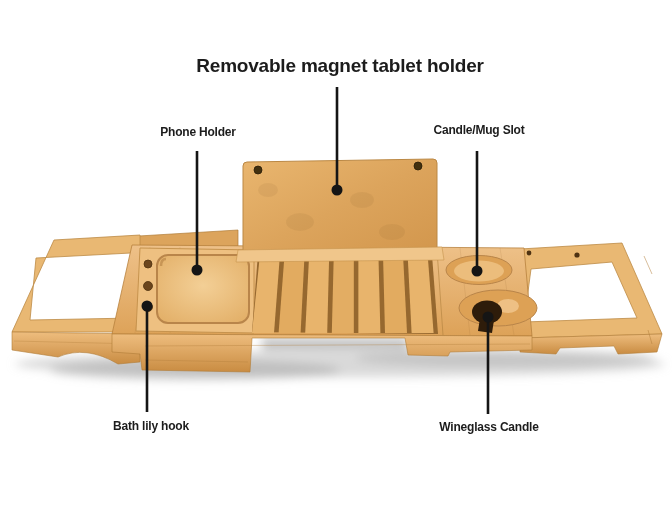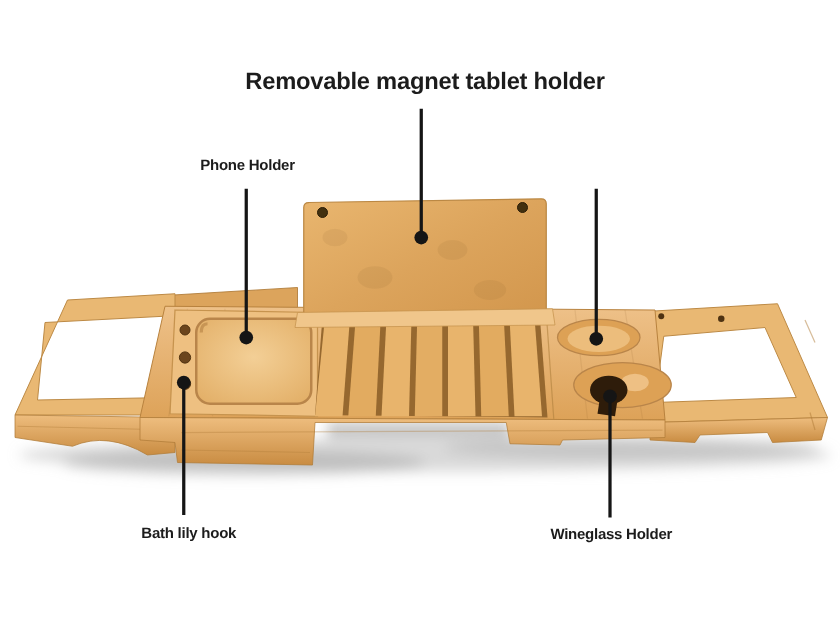--- a/index.html
+++ b/index.html
@@ -146,18 +146,19 @@
       <circle cx="477" cy="271" r="5.5"></circle>
       <circle cx="147" cy="306" r="5.5"></circle>
       <circle cx="488" cy="317" r="5.5"></circle>
     </g>
   </svg>
 
   <div class="callout big" style="left:340px;top:56px;">Removable magnet tablet holder</div>
 
   <div class="callout" style="left:198px;top:126px;">Phone Holder</div>
 
+  <div class="callout" style="left:479px;top:124px;">Candle/Mug Slot</div>
 
   <div class="callout" style="left:151px;top:420px;">Bath lily hook</div>
 
-  <div class="callout" style="left:489px;top:421px;">Wineglass Holder</div>
+  <div class="callout" style="left:489px;top:421px;">Wineglass Candle</div>
 
 </div>
 
 </body></html>

